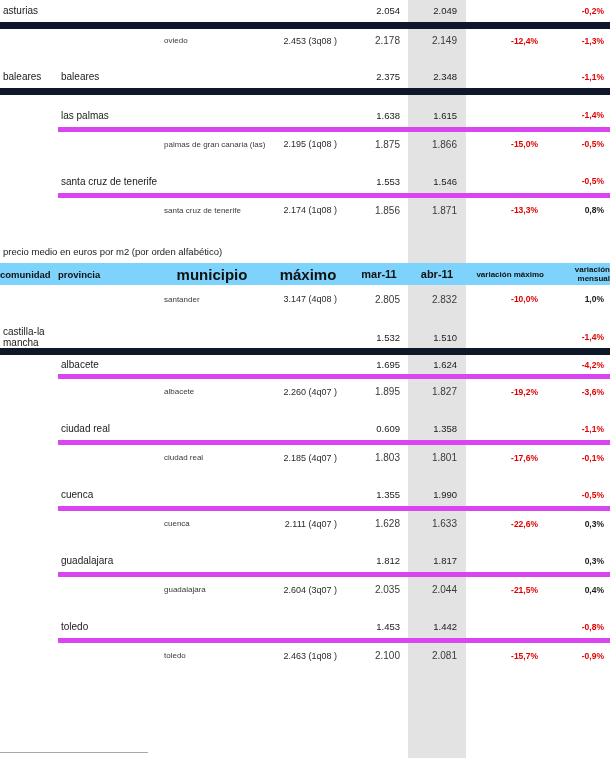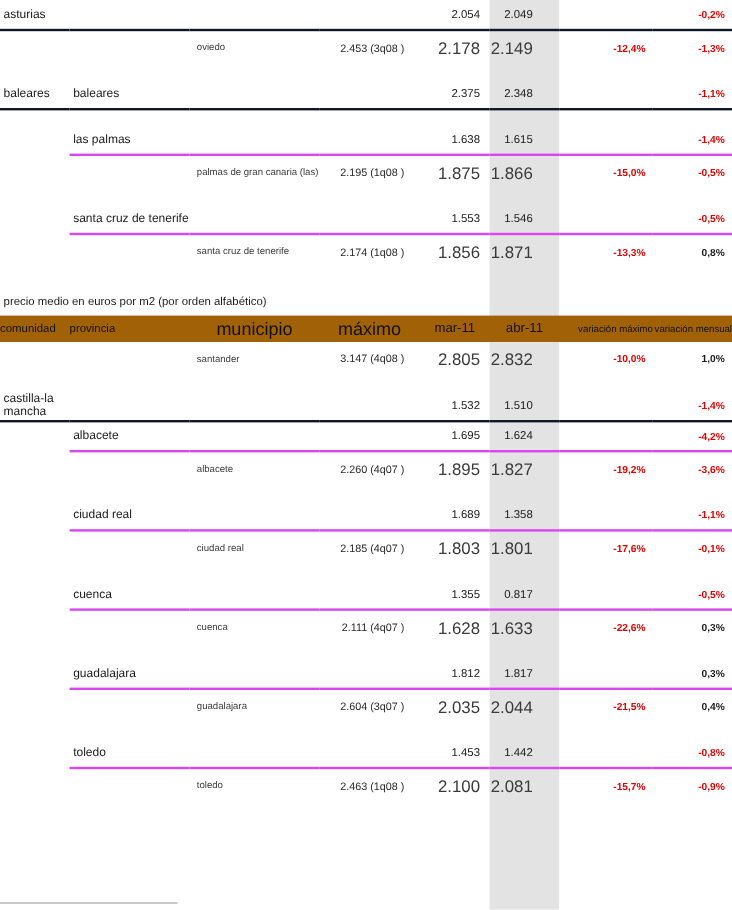--- a/index.html
+++ b/index.html
@@ -68,57 +68,58 @@
     padding-left: 3px;
   }
   .t-mun {
     font-size: 8px; color: #3a3a3a;
     text-align: left; padding-left: 6px;
   }
   .num {
     text-align: right; font-size: 9.5px; color: #1a1a1a;
     padding-right: 8px; white-space: nowrap;
   }
-  .num.sm { font-size: 14px; color: #3a3a3a; }
-  .num.abr { padding-right: 22px; }
+  .num.sm { font-size: 10px; color: #3a3a3a; }
+  .num.abr { padding-right: 9px; }
   .max {
     text-align: right; font-size: 9px; color: #2a2a2a;
     padding-right: 13px; white-space: nowrap;
   }
   .pct {
     text-align: right; font-size: 8.5px; font-weight: bold;
     padding-right: 6px; white-space: nowrap;
   }
   .pct.neg { color: #e00000; }
   .pct.pos { color: #1a1a1a; }
   .pct.vmen { padding-right: 6px; }
 
   
   tr.r-com td.ul {
-    border-bottom: 2px solid #0f172a;
+    border-bottom: 7px solid #0f172a;
   }
   tr.r-prov td.ul {
-    border-bottom: 2px solid #d946ef;
+    border-bottom: 5px solid #d946ef;
   }
 
   
   .caption {
     font-size: 9.5px;
     color: #1a1a1a;
     padding: 0 0 5px 3px;
     height: 22px;
     line-height: 22px;
   }
 
   
   table.hdr {
     width: 610px;
     border-collapse: collapse;
     table-layout: fixed;
-    background: #a16207;
+    background: #7dd3fc;
+    font-weight: bold;
   }
   table.hdr td { height: 22px; padding: 0; }
   .h-l { font-size: 9.5px; color: #111; padding-left: 3px; text-align: left; }
   .h-c { font-size: 15px; color: #111; text-align: center; }
   .h-r { font-size: 8px; color: #111; text-align: right; padding-right: 6px; }
   .h-num { font-size: 11px; color: #111; text-align: center; }
 
   .spacer-block { height: 18px; }
 
   
@@ -351,21 +352,21 @@
           <td></td>
           <td></td>
           <td></td>
           <td></td>
         </tr>
         <tr class="r-prov">
           <td class="t-com"></td>
           <td class="t-prov ul">ciudad real</td>
           <td class="t-mun ul"></td>
           <td class="max ul"></td>
-          <td class="num ul">1.689</td>
+          <td class="num ul">0.609</td>
           <td class="num abr ul">1.358</td>
           <td class="pct neg ul"></td>
           <td class="pct vmen neg ul">-1,1%</td>
         </tr>
         <tr class="r-mun">
           <td class="t-com"></td>
           <td class="t-prov"></td>
           <td class="t-mun">ciudad real</td>
           <td class="max">2.185 (4q07 )</td>
           <td class="num sm">1.803</td>
@@ -382,21 +383,21 @@
           <td></td>
           <td></td>
           <td></td>
         </tr>
         <tr class="r-prov">
           <td class="t-com"></td>
           <td class="t-prov ul">cuenca</td>
           <td class="t-mun ul"></td>
           <td class="max ul"></td>
           <td class="num ul">1.355</td>
-          <td class="num abr ul">0.817</td>
+          <td class="num abr ul">1.990</td>
           <td class="pct neg ul"></td>
           <td class="pct vmen neg ul">-0,5%</td>
         </tr>
         <tr class="r-mun">
           <td class="t-com"></td>
           <td class="t-prov"></td>
           <td class="t-mun">cuenca</td>
           <td class="max">2.111 (4q07 )</td>
           <td class="num sm">1.628</td>
           <td class="num abr sm">1.633</td>

